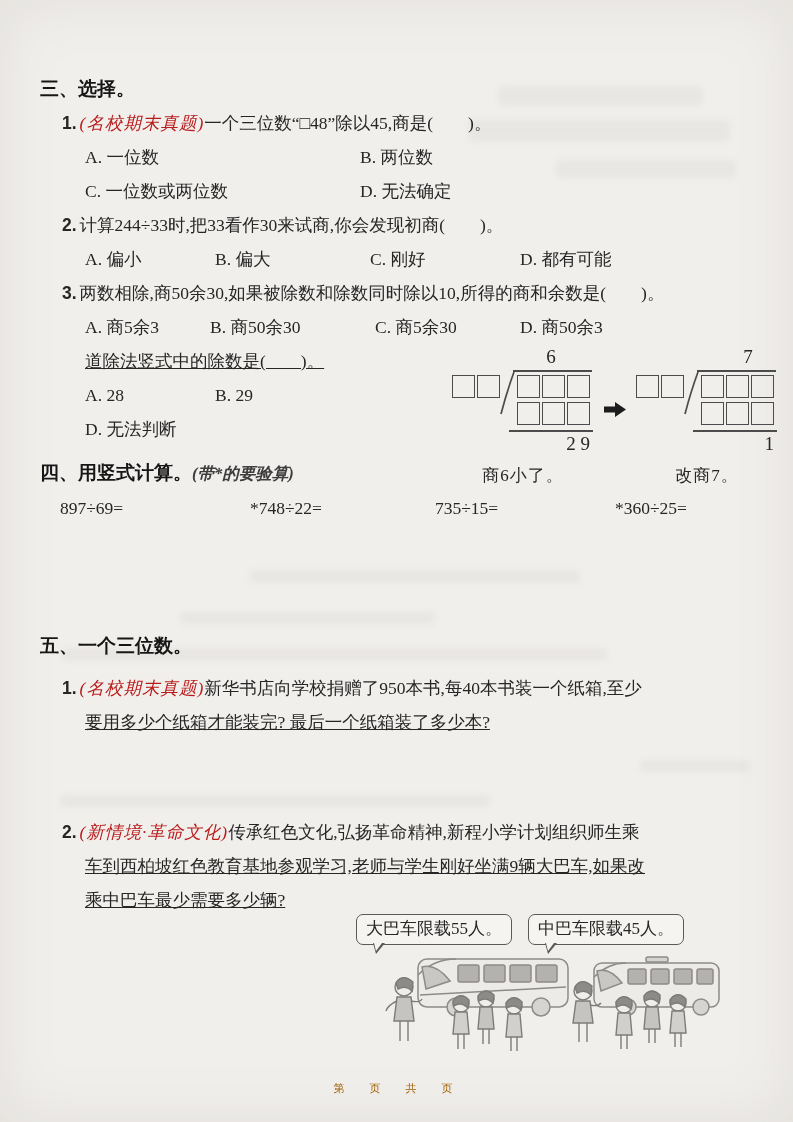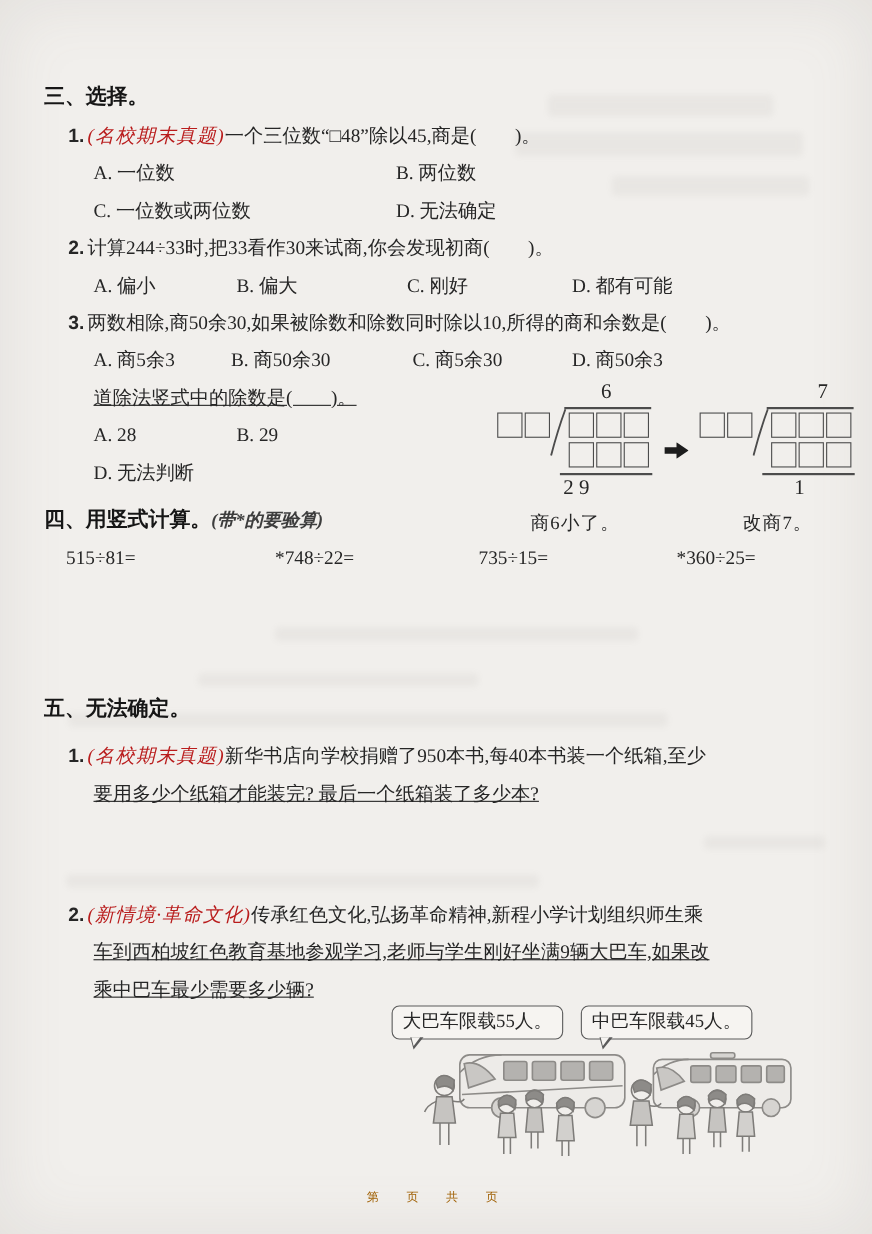--- a/index.html
+++ b/index.html
@@ -36,21 +36,21 @@
   .dfig { width:142px; }
   .dq { margin-left:60px; width:78px; text-align:center; font-size:19px; line-height:22px; height:24px; }
   .dfig.right .dq { padding-left:26px; }
   .drow { display:flex; align-items:flex-start; }
   .dbox { width:23px; height:23px; border:1.5px solid #4c4c4c; margin-right:2px; flex:none; background:transparent; }
   .divisor { display:flex; margin-top:5px; }
   .dvd { border-top:2px solid #4c4c4c; padding:3px 0 0 4px; display:flex; position:relative; margin-left:11px; }
   .slash { position:absolute; left:-13px; top:-1px; }
   .prow { display:flex; margin-left:65px; margin-top:4px; }
   .dunder { margin-left:57px; width:84px; border-top:2px solid #4c4c4c; margin-top:5px; }
-  .drem { margin-left:60px; width:78px; text-align:left; font-size:19px; margin-top:1px; line-height:22px; }
+  .drem { margin-left:60px; width:78px; text-align:right; font-size:19px; margin-top:1px; line-height:22px; }
   .dfig.right .drem { padding-left:26px; }
   .dcap { margin-top:9px; font-size:17px; width:142px; text-align:center; letter-spacing:1px; }
   .farrow { margin-top:56px; flex:none; }
 
   
   .busscene { position:absolute; left:356px; top:914px; width:425px; }
   .bubbles { display:flex; gap:16px; }
   .bubble { border:1.4px solid #5a5a5a; border-radius:7px; padding:1px 9px 2px 9px; font-size:17px;
             background:#f6f4f1; position:relative; line-height:26px; white-space:nowrap; }
   .bubble .tail { position:absolute; left:16px; bottom:-10px; width:0; height:0;
@@ -115,27 +115,27 @@
     <div class="line opts2x2">
       <span>A. 28</span>
       <span>B. 29</span>
     </div>
     <div class="line opts2x2">
       <span>D. 无法判断</span>
     </div>
 
     <div class="line sec-heading gap-sec4"><span>四、用竖式计算。</span><span class="sec-note">(带*的要验算)</span></div>
     <div class="line probs">
-      <span>515÷81=</span>
+      <span>897÷69=</span>
       <span>*748÷22=</span>
       <span>735÷15=</span>
       <span>*360÷25=</span>
     </div>
 
-    <div class="line sec-heading gap-sec5">五、无法确定。</div>
+    <div class="line sec-heading gap-sec5">五、一个三位数。</div>
 
     <div class="line qline1 gap-q"><span class="qnum">1.</span><span class="qtag">(名校期末真题)</span><span>新华书店向学校捐赠了950本书,每40本书装一个纸箱,至少</span></div>
     <div class="line qlinen">要用多少个纸箱才能装完? 最后一个纸箱装了多少本?</div>
 
     <div class="line qline1 gap-q2"><span class="qnum">2.</span><span class="qtag">(新情境·革命文化)</span><span>传承红色文化,弘扬革命精神,新程小学计划组织师生乘</span></div>
     <div class="line qlinen">车到西柏坡红色教育基地参观学习,老师与学生刚好坐满9辆大巴车,如果改</div>
     <div class="line qlinen">乘中巴车最少需要多少辆?</div>
   </div>
 
   <div class="calcfig">

